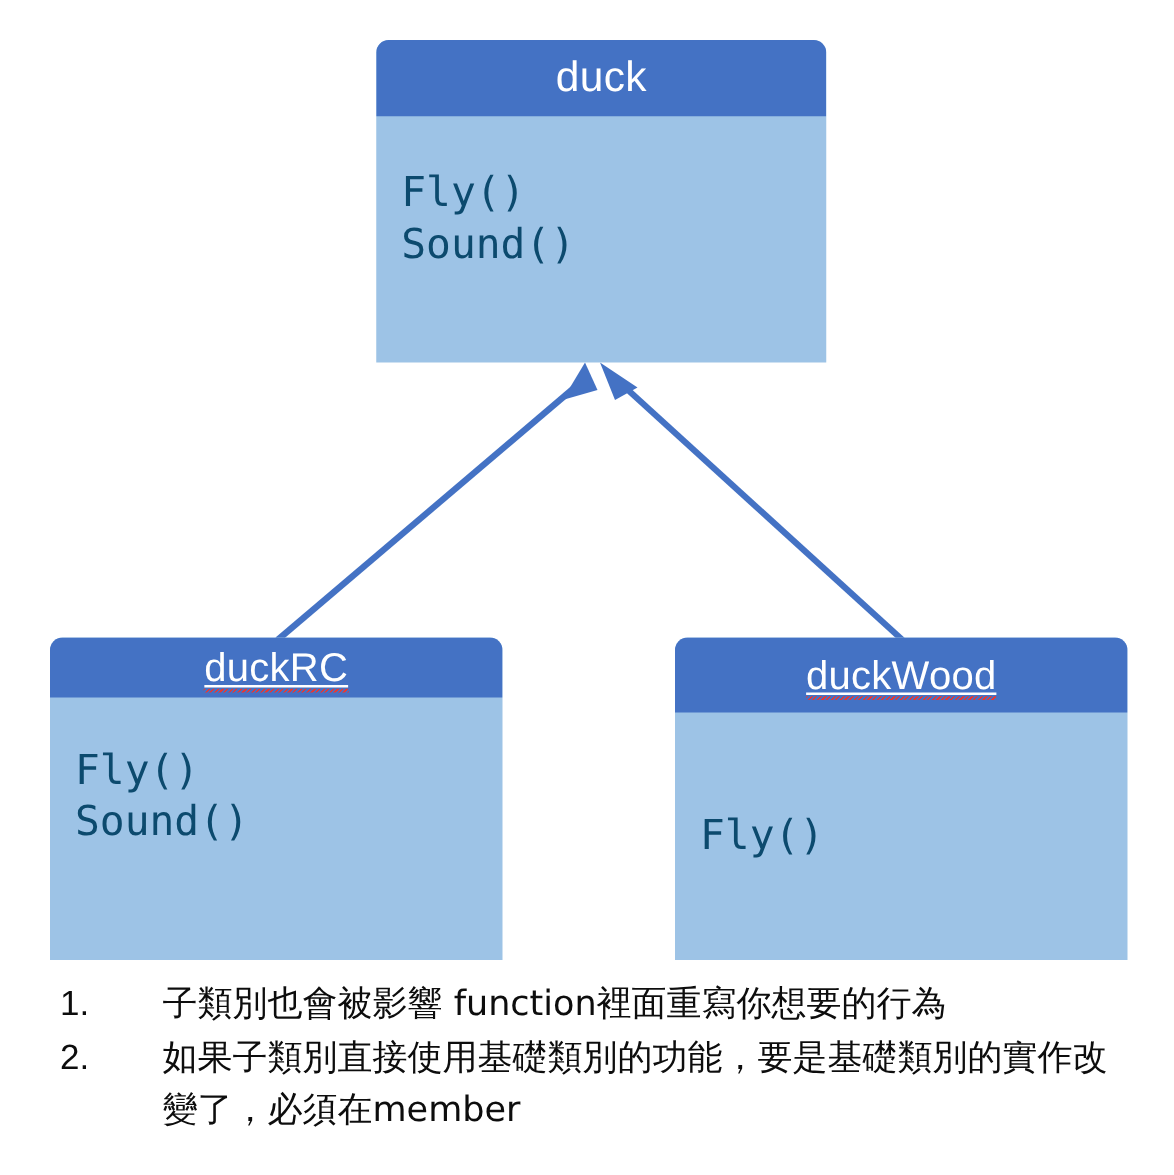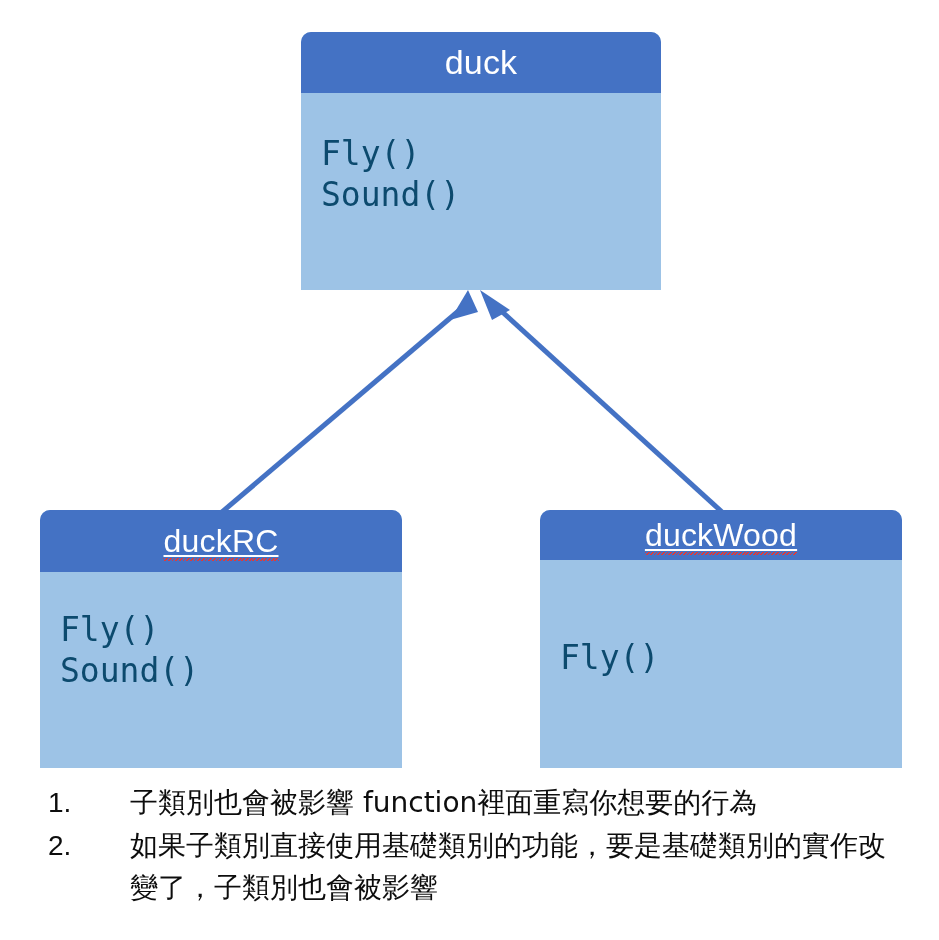--- a/index.html
+++ b/index.html
@@ -103,39 +103,39 @@
 
   
   #box-duckrc {
     left: 40px;
     top: 510px;
     width: 362px;
     height: 258px;
     background: #9DC3E6;
   }
   #box-duckrc .class-header {
-    height: 62px;
+    height: 48px;
     background: #4472C4;
     font-size: 32px;
   }
   #box-duckrc .class-body {
     padding: 38px 0 0 20px;
     font-size: 33px;
   }
 
   
   #box-duckwood {
     left: 540px;
     top: 510px;
     width: 362px;
     height: 258px;
     background: #9DC3E6;
   }
   #box-duckwood .class-header {
-    height: 50px;
+    height: 60px;
     background: #4472C4;
     font-size: 32px;
   }
   #box-duckwood .class-body {
     padding: 78px 0 0 20px;
     font-size: 33px;
   }
 
   
   #notes {
@@ -203,17 +203,17 @@
     <div class="class-body">Fly()</div>
   </div>
 
   <div id="notes">
     <div class="note-item">
       <div class="note-marker">1.</div>
       <div class="note-text">子類別也會被影響 function裡面重寫你想要的行為</div>
     </div>
     <div class="note-item">
       <div class="note-marker">2.</div>
-      <div class="note-text">如果子類別直接使用基礎類別的功能，要是基礎類別的實作改變了，子類別也會被影響</div>
+      <div class="note-text">如果子類別直接使用基礎類別的功能，要是基礎類別的實作改變了，必須在member</div>
     </div>
   </div>
 
 </div>
 
 </body></html>

